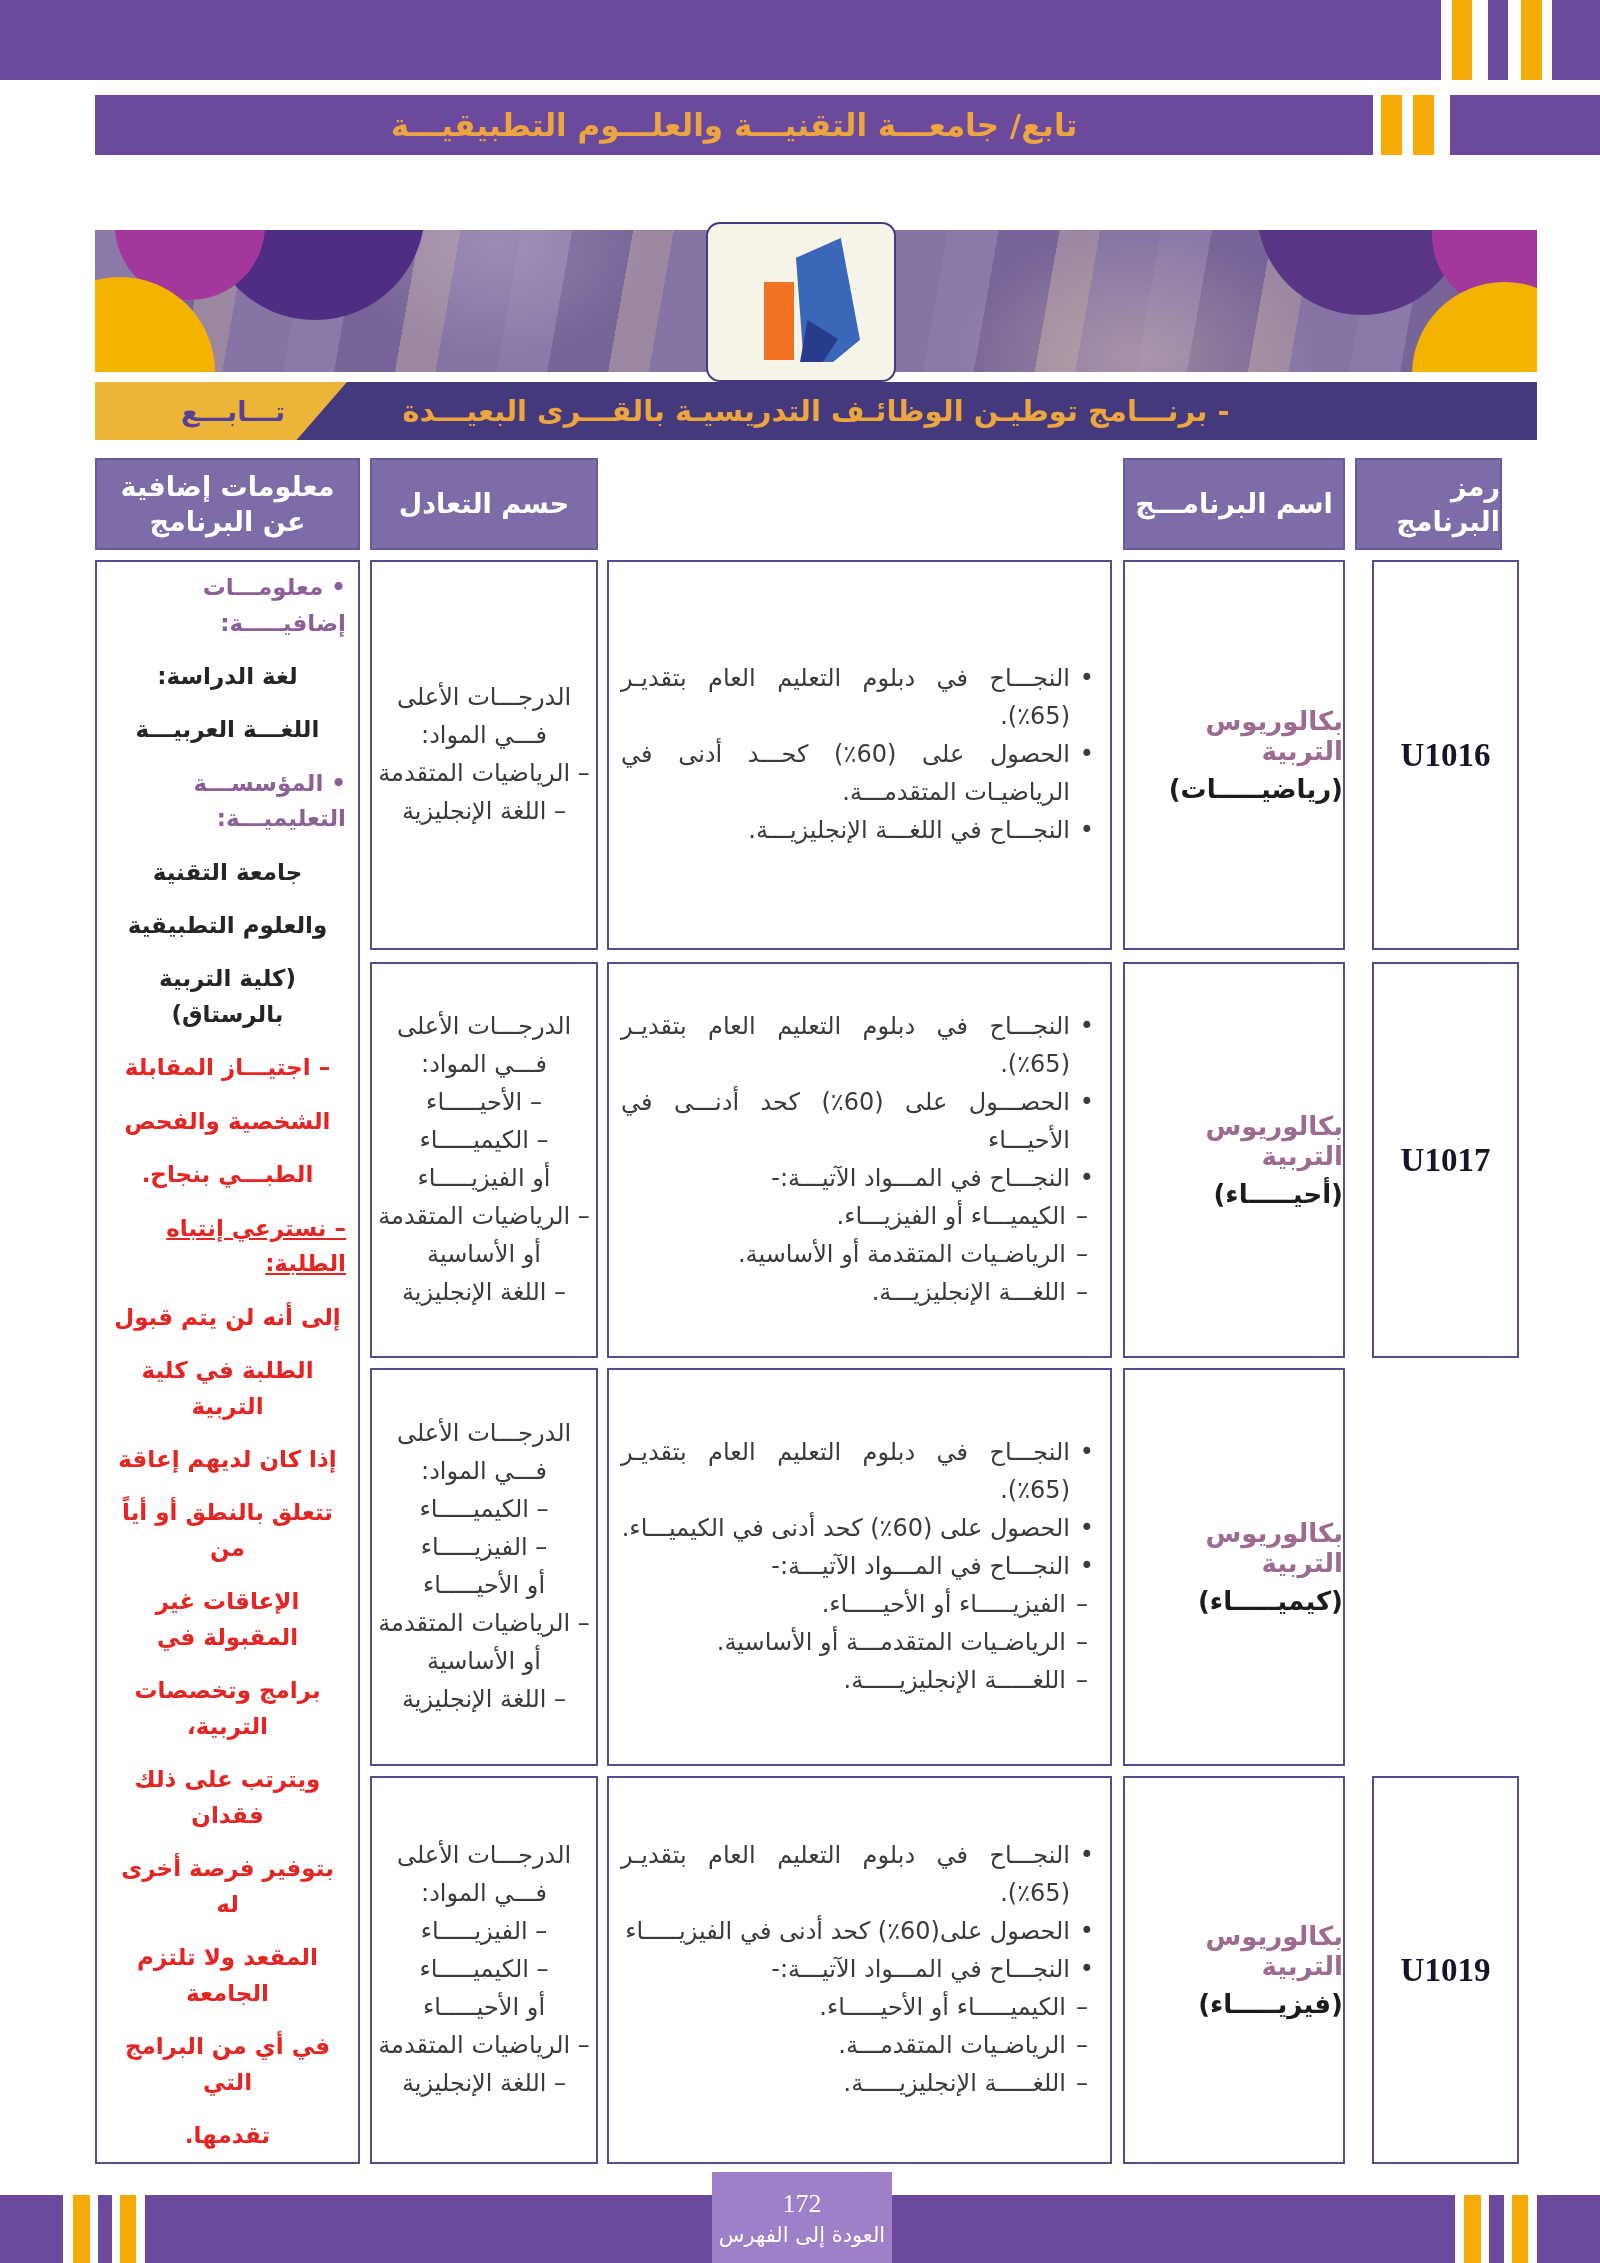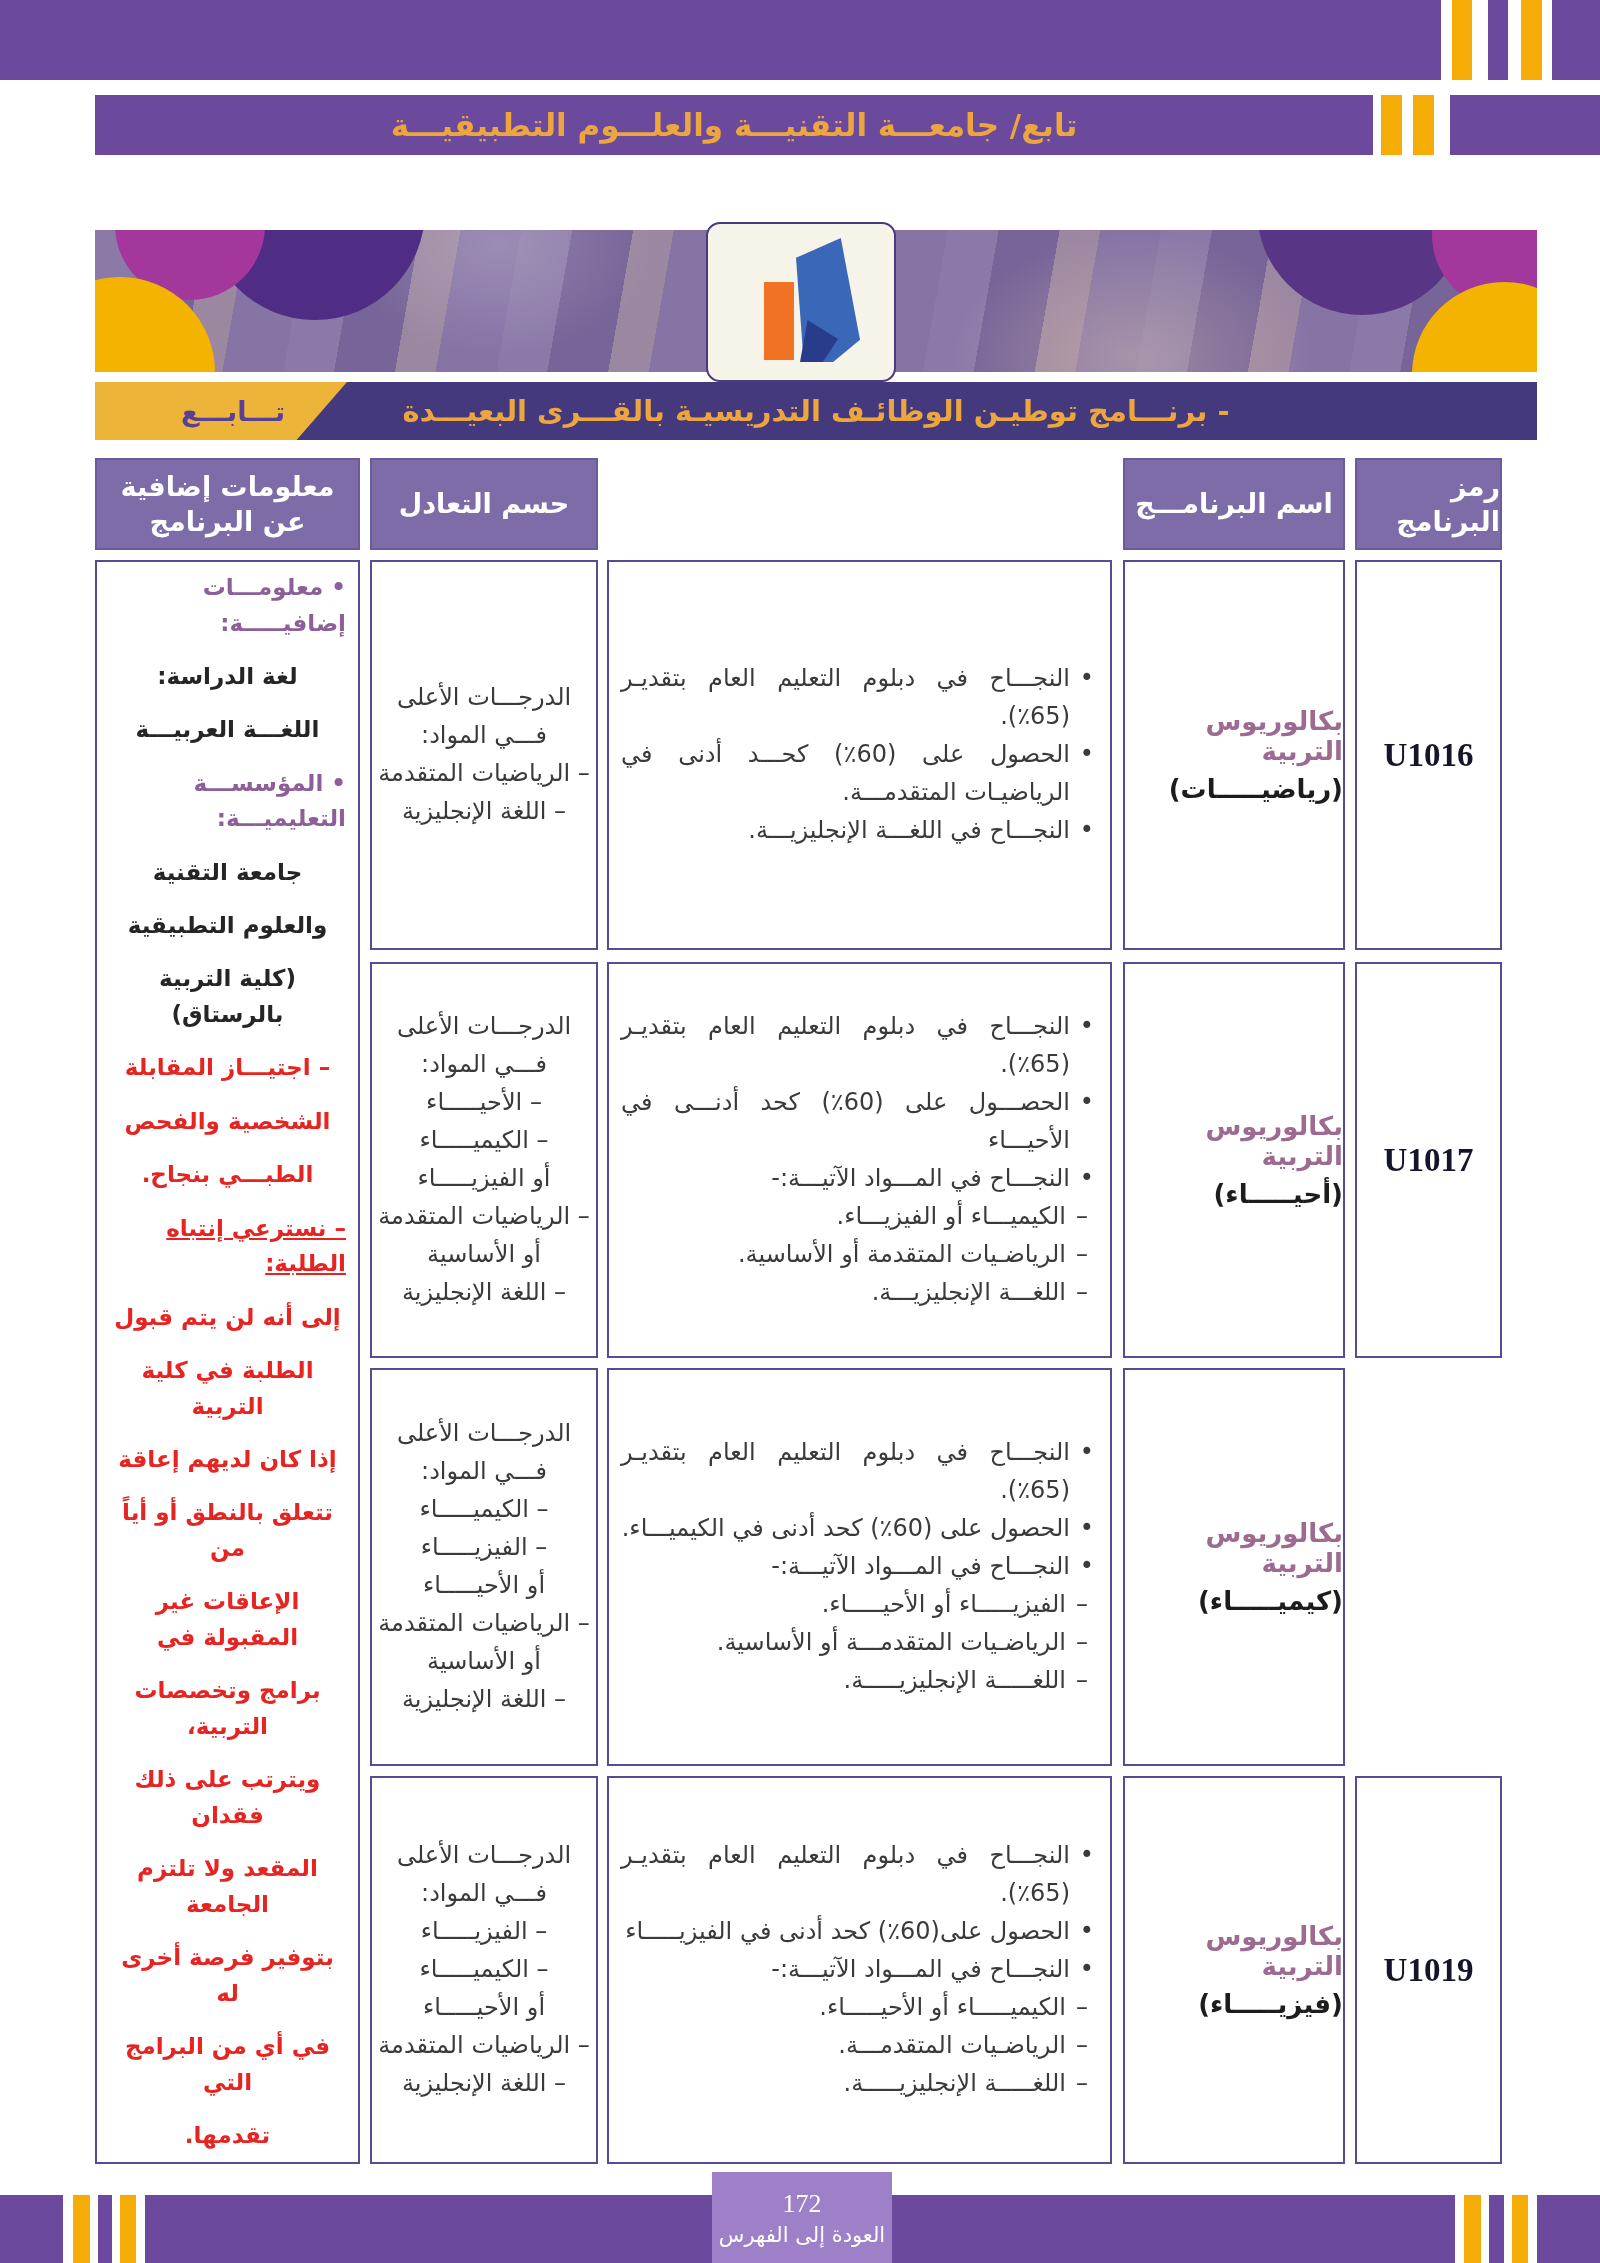--- a/index.html
+++ b/index.html
@@ -62,21 +62,21 @@
   .c-name{left:1123px;width:222px;}
   .c-code{left:1355px;width:147px;}
   .rh{top:458px;height:92px;}
   .r1{top:560px;height:390px;}
   .r2{top:962px;height:396px;}
   .r3{top:1368px;height:398px;}
   .r4{top:1776px;height:388px;}
   .rinfo{top:560px;height:1604px;}
 
   .cell.code{display:flex;align-items:center;justify-content:center;
-    font-family:"Liberation Serif",serif;font-size:33px;font-weight:600;color:#14142a;direction:ltr;}
+    font-family:"Liberation Serif",serif;font-size:33px;font-weight:600;color:#14142a;direction:ltr;margin-left:17px;}
   .cell.name{display:flex;flex-direction:column;align-items:flex-start;justify-content:center;gap:8px;}
   .cell.name .n1{color:#9d6b90;font-size:26px;font-weight:bold;}
   .cell.name .n2{color:#1c1c1c;font-size:26px;font-weight:bold;}
   .cell.req{display:flex;flex-direction:column;justify-content:center;padding:10px 14px 10px 12px;}
   .rline{position:relative;font-size:24px;color:#3a3a3a;line-height:1.58;text-align:justify;}
   .rline .bchar{position:absolute;right:0;top:0;}
   .rline.bullet{padding-right:26px;}
   .rline.bullet .bchar{right:2px;}
   .rline.dash{padding-right:30px;}
   .rline.dash .bchar{right:8px;}
@@ -165,22 +165,22 @@
       <div class="iline red">الشخصية والفحص</div>
       <div class="iline red">الطبـــي بنجاح.</div>
       <div class="iline red underline align-right">– نسترعي إنتباه الطلبة:</div>
       <div class="iline red">إلى أنه لن يتم قبول</div>
       <div class="iline red">الطلبة في كلية التربية</div>
       <div class="iline red">إذا كان لديهم إعاقة</div>
       <div class="iline red">تتعلق بالنطق أو أياً من</div>
       <div class="iline red">الإعاقات غير المقبولة في</div>
       <div class="iline red">برامج وتخصصات التربية،</div>
       <div class="iline red">ويترتب على ذلك فقدان</div>
+      <div class="iline red">بتوفير فرصة أخرى له</div>
       <div class="iline red">المقعد ولا تلتزم الجامعة</div>
-      <div class="iline red">بتوفير فرصة أخرى له</div>
       <div class="iline red">في أي من البرامج التي</div>
       <div class="iline red">تقدمها.</div>
     </div>
 
   <div class="cell code c-code r1">U1016</div>
   <div class="cell name c-name r1">
     <span class="n1">بكالوريوس التربية</span>
     <span class="n2">(رياضيـــــات)</span>
   </div>
   <div class="cell req c-req r1">

